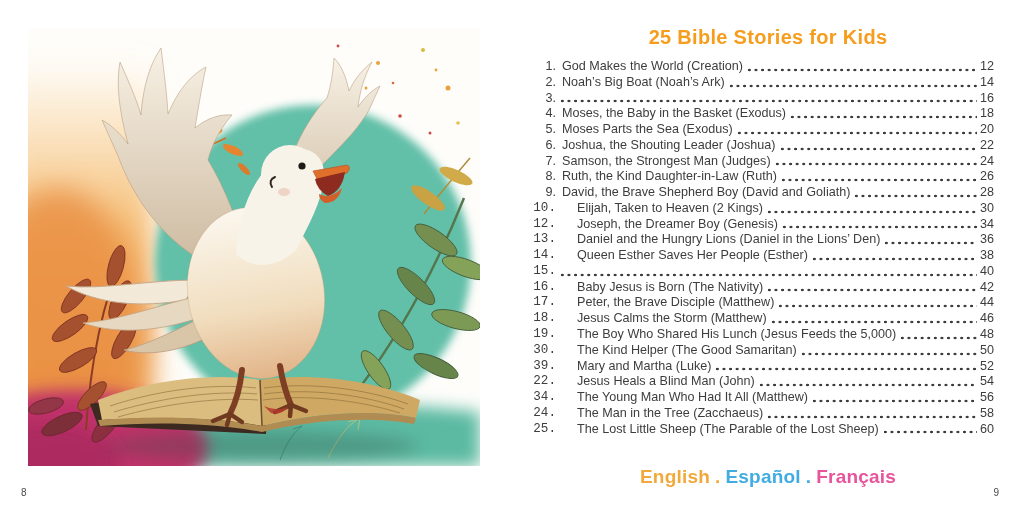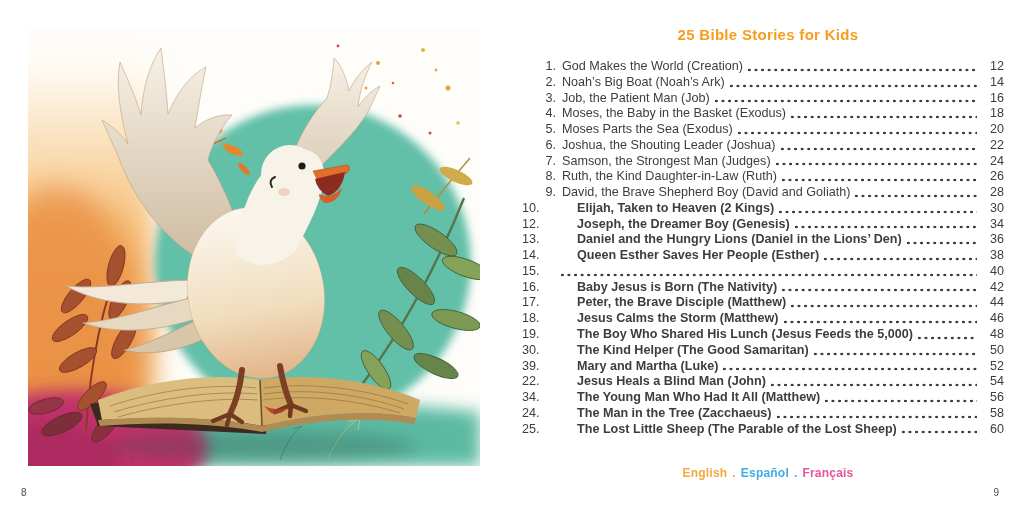--- a/index.html
+++ b/index.html
@@ -10,42 +10,42 @@
   
   .page-left{position:absolute;left:0;top:0;width:512px;height:512px;}
   .illustration{position:absolute;left:28px;top:28px;width:452px;height:438px;}
   .folio{position:absolute;bottom:14px;font-size:10px;color:var(--folio,#4a4a4a);}
   .folio-left{left:21px;}
   .folio-right{right:25px;}
   
   .page-right{position:absolute;left:512px;top:0;width:512px;height:512px;}
   .toc-title{
     position:absolute;top:26px;left:0;width:100%;text-align:center;
-    font-size:15px;font-weight:bold;letter-spacing:.3px;
+    font-size:20px;font-weight:bold;letter-spacing:.3px;
     color:var(--title-orange,#F79D1E);
   }
   .toc{position:absolute;top:59px;left:10px;right:20px;}
   .toc-row{
     display:flex;align-items:flex-end;height:15.78px;
     font-size:12.6px;line-height:15.78px;color:var(--toc-text,#3D3D3D);
     white-space:nowrap;
   }
   .toc-row .num{flex:none;width:34px;text-align:right;}
   .toc-row .ttl{margin-left:6px;margin-top:44px;}
-  .toc-row.two-digit .num{text-align:left;}
-  .toc-row.two-digit .ttl{margin-left:21px;font-weight:bold;}
+  .toc-row.two-digit .num{text-align:right;font-family:Liberation Mono, monospace;}
+  .toc-row.two-digit .ttl{margin-left:21px;}
   .toc-row .dots{
     flex:1;height:4px;margin:0 3px 3px 4px;
     background-image:radial-gradient(circle at 2.4px 2px, var(--toc-text,#3D3D3D) 1.15px, rgba(0,0,0,0) 1.6px);
     background-size:6.6px 4px;background-repeat:repeat-x;
   }
-  .toc-row .pg{flex:none;width:24px;text-align:right;}
+  .toc-row .pg{flex:none;width:24px;}
   .languages{
     position:absolute;top:466px;left:0;width:100%;text-align:center;
-    font-size:12px;font-weight:bold;letter-spacing:.2px;
+    font-size:19px;font-weight:bold;letter-spacing:.2px;
   }
   .languages .sep{margin:0 5px;}
   .lang-en,.sep-en{color:var(--lang-english,#F2A93B);}
   .lang-es,.sep-es{color:var(--lang-espanol,#41ACE1);}
   .lang-fr{color:var(--lang-francais,#E8549B);}
 </style>
 </head>
 <body>
 
 <div class="spread">
@@ -211,21 +211,20 @@
         <span class="pg">12</span>
       </div>
         <div class="toc-row">
         <span class="num">2.</span>
         <span class="ttl">Noah’s Big Boat (Noah’s Ark)</span>
         <span class="dots"></span>
         <span class="pg">14</span>
       </div>
         <div class="toc-row">
         <span class="num">3.</span>
-        <span class="ttl">Job, the Patient Man (Job)</span>
         <span class="dots"></span>
         <span class="pg">16</span>
       </div>
         <div class="toc-row">
         <span class="num">4.</span>
         <span class="ttl">Moses, the Baby in the Basket (Exodus)</span>
         <span class="dots"></span>
         <span class="pg">18</span>
       </div>
         <div class="toc-row">

